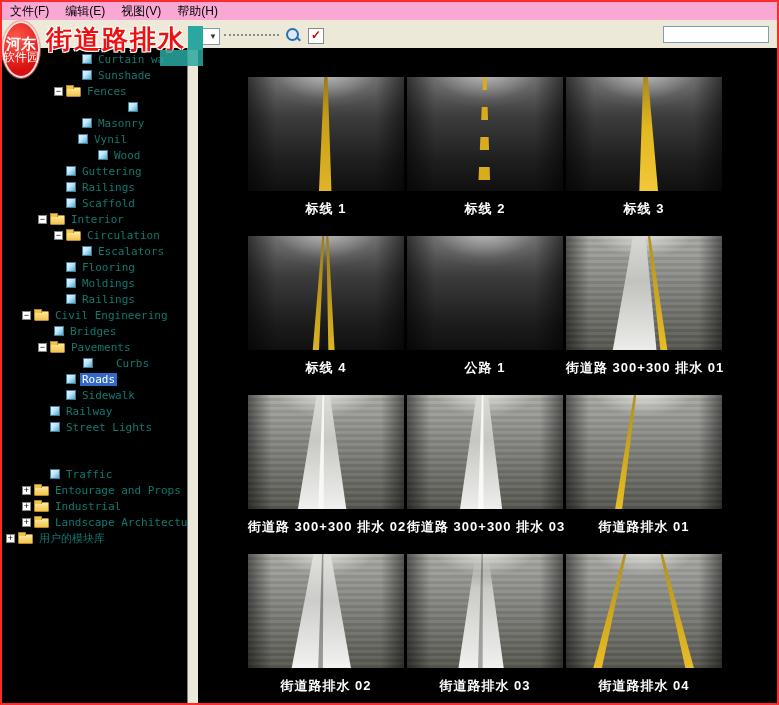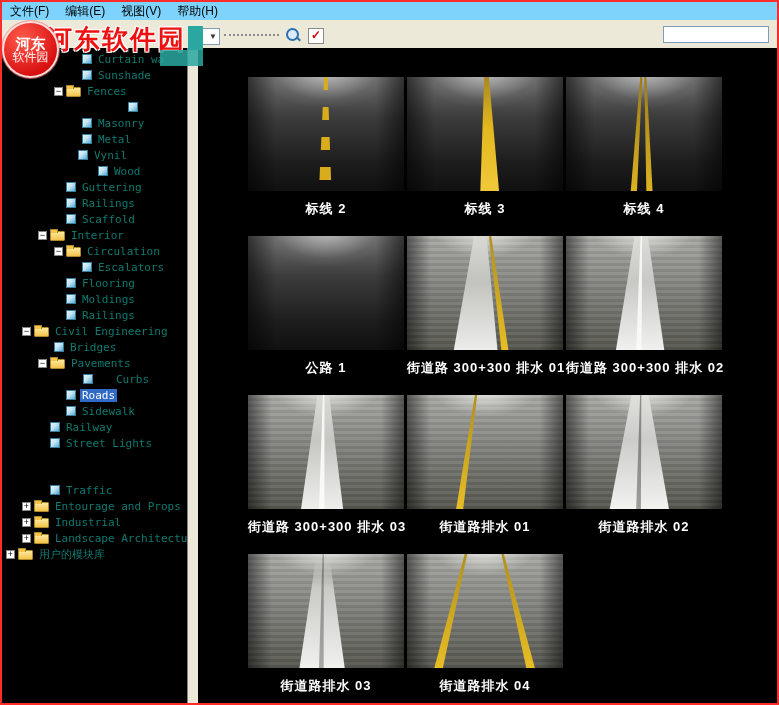--- a/index.html
+++ b/index.html
@@ -2,38 +2,38 @@
 <html><head>
 <meta charset="utf-8">
 <style>
   html,body{margin:0;padding:0;background:#fff;}
   #app{
     position:relative; width:779px; height:705px; box-sizing:border-box;
     border:2px solid #ff2a2a; background:#ece9d8; overflow:hidden;
     font-family:"Liberation Sans", sans-serif;
   }
   
-  .menubar{position:absolute;left:0;top:0;width:100%;height:18px;background:#7dd3fc;
+  .menubar{position:absolute;left:0;top:0;width:100%;height:18px;background:#f9a8d4;
     display:flex;align-items:center;font-size:12px;color:#000;border-bottom:1px solid #e0dcd0;}
   .menu-item{padding:1px 8px;cursor:default;white-space:nowrap;}
   
   .toolbar{position:absolute;left:0;top:18px;width:100%;height:28px;background:#ece9d8;
     border-bottom:1px solid #aca899;}
   .tb-combo{position:absolute;left:192px;top:8px;width:22px;height:15px;background:#fff;
     border:1px solid #7f9db9;font-size:8px;color:#333;display:flex;align-items:center;justify-content:flex-end;padding-right:2px;}
   .tb-dots{position:absolute;left:222px;top:14px;width:55px;border-top:2px dotted #8a8a8a;}
   .tb-mag{position:absolute;left:284px;top:8px;width:15px;height:15px;}
   .tb-mag .lens{position:absolute;left:0;top:0;width:9px;height:9px;border:2px solid #2a6fb0;border-radius:50%;background:#dceafc;}
   .tb-mag .handle{position:absolute;left:10px;top:10px;width:5px;height:2px;background:#2a6fb0;transform:rotate(45deg);}
   .tb-check{position:absolute;left:306px;top:8px;width:14px;height:14px;background:#fff;border:1px solid #8a8a8a;
     color:#d00000;font-size:12px;font-weight:bold;line-height:13px;text-align:center;}
   .tb-input{position:absolute;right:8px;top:6px;width:100px;height:15px;border:1px solid #7f9db9;
     background:#fff;font-size:11px;padding:0 2px;}
   
-  .wm-circle{position:absolute;left:0;top:19px;width:57px;height:57px;border-radius:50%;
+  .wm-circle{position:absolute;left:0;top:19px;width:38px;height:57px;border-radius:50%;
     background:radial-gradient(circle at 35% 30%, #ff5a4a, #d80f0f 70%);
     box-shadow:inset 0 0 0 2px rgba(255,255,255,.85), 0 0 0 1px rgba(255,120,120,.6);
     color:#fff;display:flex;flex-direction:column;align-items:center;justify-content:center;z-index:50;}
   .wm-circle .l1{font-size:15px;font-weight:bold;line-height:16px;}
   .wm-circle .l2{font-size:12px;line-height:11px;}
   .wm-text{position:absolute;left:44px;top:20px;z-index:49;font-size:26px;font-weight:bold;color:#ee1111;
     letter-spacing:2px;white-space:nowrap;
     text-shadow:-1px -1px 0 #fff,1px -1px 0 #fff,-1px 1px 0 #fff,1px 1px 0 #fff;}
   .wm-teal-v{position:absolute;left:186px;top:24px;width:15px;height:24px;background:#2aa7a0;z-index:49;}
   .wm-teal-h{position:absolute;left:158px;top:48px;width:43px;height:16px;background:#2aa7a0;opacity:.85;z-index:49;}
@@ -130,21 +130,21 @@
       <span class="handle"></span>
     </div>
     <div class="tb-check">✓</div>
     <input class="tb-input" value="" style="">
   </div>
 
   <div class="wm-circle">
     <span class="l1">河东</span>
     <span class="l2">软件园</span>
   </div>
-  <div class="wm-text">河东软件园</div>
+  <div class="wm-text">街道路排水</div>
   <div class="wm-teal-v"></div>
   <div class="wm-teal-h"></div>
 
   <div class="tree-panel">
       <div class="tree-row" style="padding-left: 68px;">
         <span class="tspacer"></span>
         <span class="module-ic"></span>
         <span class="tree-label">Curtain wa</span>
       </div>
       <div class="tree-row" style="padding-left: 68px;">
@@ -160,25 +160,20 @@
       <div class="tree-row" style="padding-left: 68px; gap: 46px;">
         <span class="tspacer"></span>
         <span class="module-ic"></span>
         <span class="tree-label">Chainlink</span>
       </div>
       <div class="tree-row" style="padding-left: 68px;">
         <span class="tspacer"></span>
         <span class="module-ic"></span>
         <span class="tree-label">Masonry</span>
       </div>
-      <div class="tree-row" style="padding-left: 68px;">
-        <span class="tspacer"></span>
-        <span class="module-ic"></span>
-        <span class="tree-label">Metal</span>
-      </div>
       <div class="tree-row" style="padding-left: 64px;">
         <span class="tspacer"></span>
         <span class="module-ic"></span>
         <span class="tree-label">Vynil</span>
       </div>
       <div class="tree-row" style="padding-left: 84px;">
         <span class="tspacer"></span>
         <span class="module-ic"></span>
         <span class="tree-label">Wood</span>
       </div>
@@ -290,20 +285,24 @@
       <div class="tree-row" style="padding-left: 4px;">
         <span class="toggle">+</span>
         <span class="folder-ic"></span>
         <span class="tree-label">用户的模块库</span>
       </div>
     </div>
 
   <div class="content">
     <div class="grid">
         <div class="cell">
+          <div class="thumb img-asphalt-solid-yellow-line"></div>
+          <div class="cap">标线 1</div>
+        </div>
+        <div class="cell">
           <div class="thumb img-asphalt-dashed-yellow-line"></div>
           <div class="cap">标线 2</div>
         </div>
         <div class="cell">
           <div class="thumb img-asphalt-wide-yellow-line"></div>
           <div class="cap">标线 3</div>
         </div>
         <div class="cell">
           <div class="thumb img-asphalt-double-yellow-line"></div>
           <div class="cap">标线 4</div>

